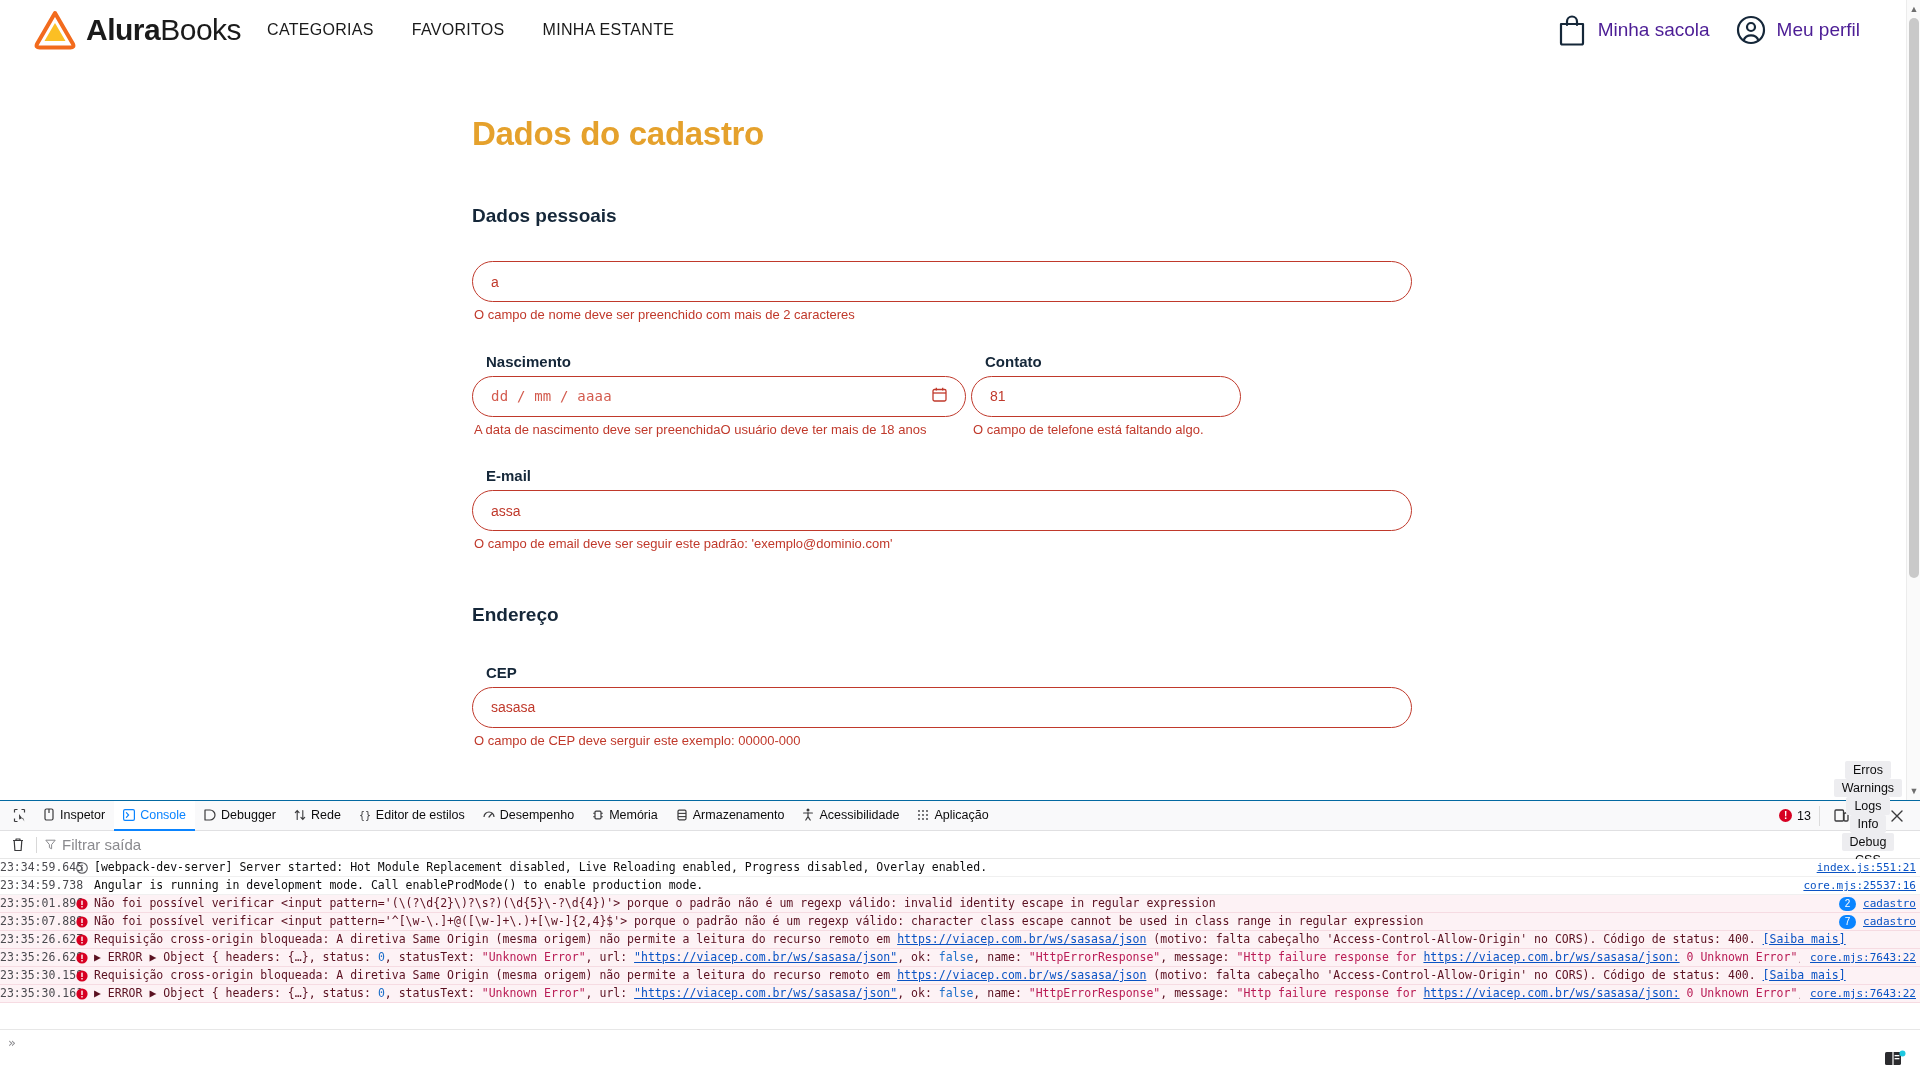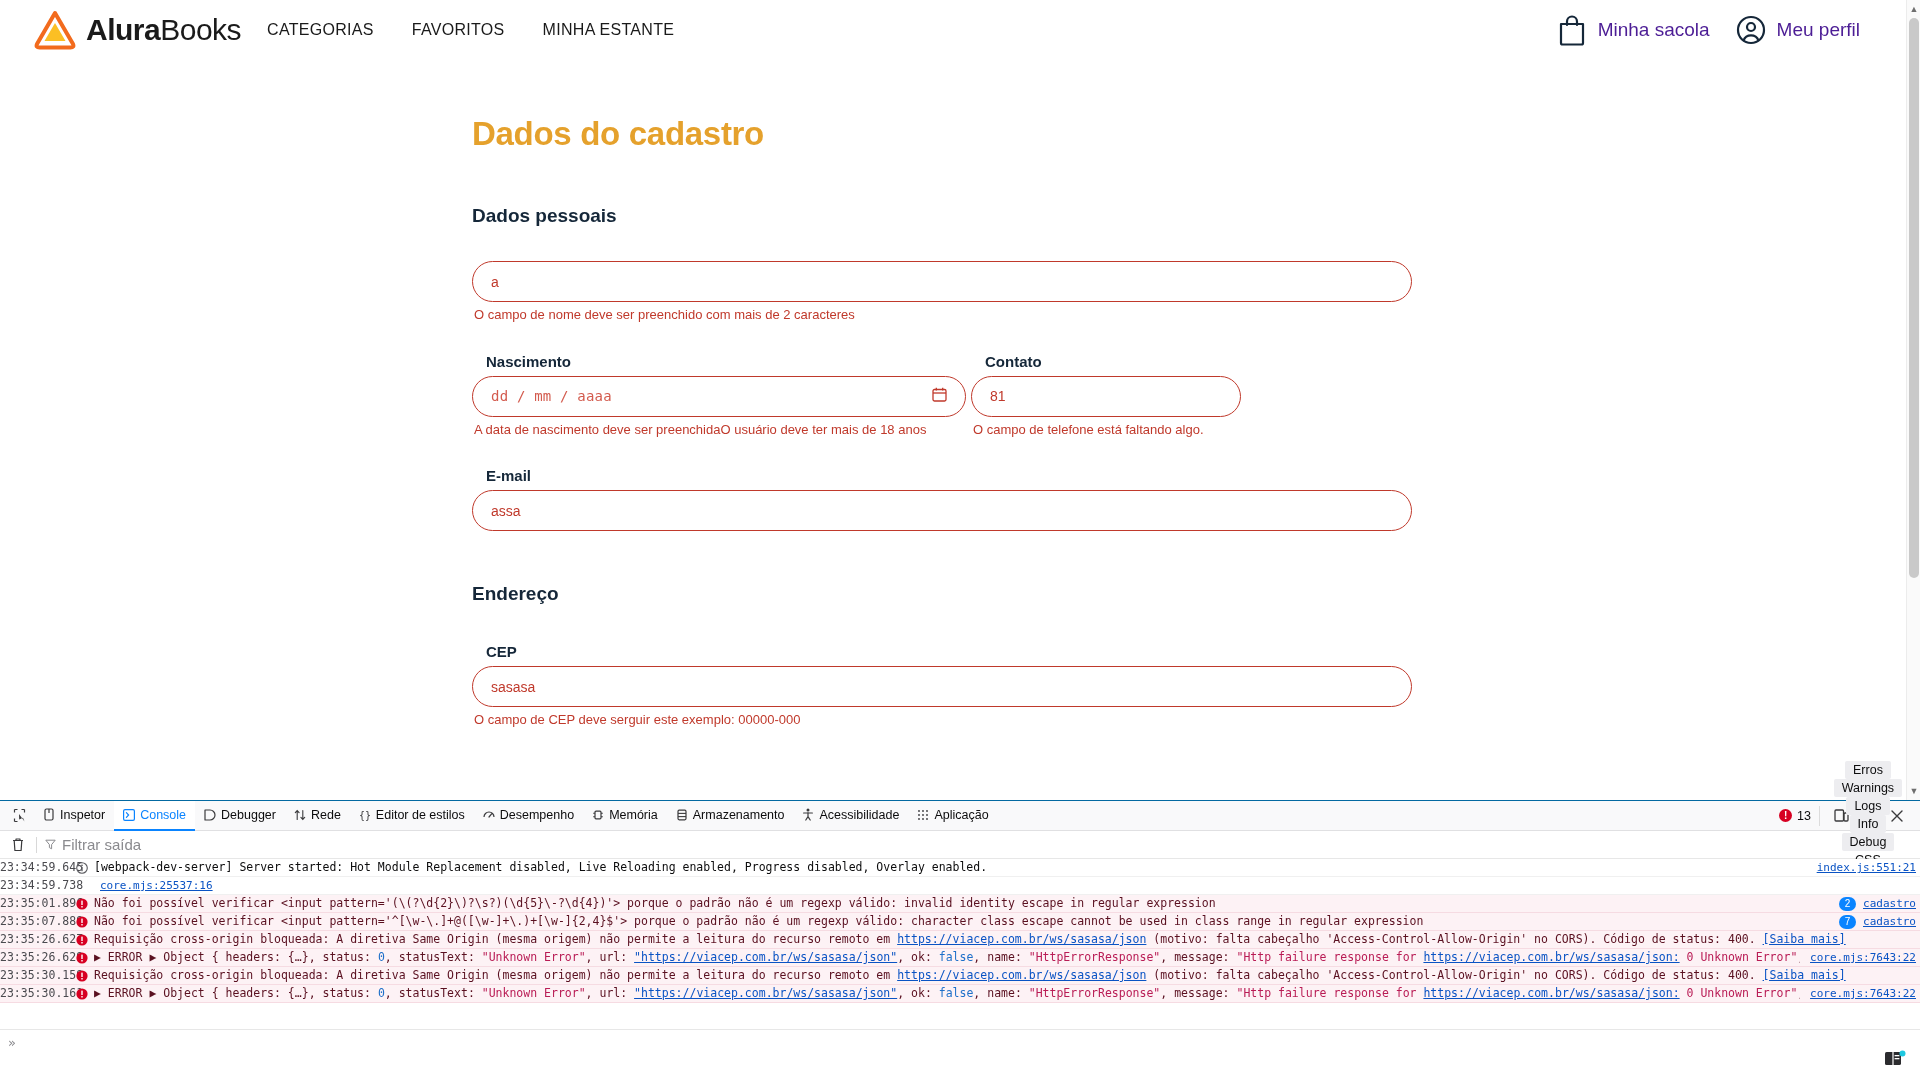--- a/index.html
+++ b/index.html
@@ -408,20 +408,21 @@
         </div>
         <div class="error-text">O campo de telefone está faltando algo.</div>
       </div>
     </div>
 
     <div class="field-block w-full mt-email">
       <div class="field-label">E-mail</div>
       <div class="input-pill">
         <span class="val">assa</span>
       </div>
+      <div class="error-text">O campo de email deve ser seguir este padrão: 'exemplo@dominio.com'</div>
     </div>
 
     <h2 class="section-title mt-sec">Endereço</h2>
 
     <div class="field-block w-full cep-block">
       <div class="field-label">CEP</div>
       <div class="input-pill">
         <span class="val">sasasa</span>
       </div>
       <div class="error-text">O campo de CEP deve serguir este exemplo: 00000-000</div>
@@ -630,20 +631,21 @@
           </svg>
         </span>
         <span class="log-msg">[webpack-dev-server] Server started: Hot Module Replacement disabled, Live Reloading enabled, Progress disabled, Overlay enabled.</span>
         <span class="log-right">
           <span class="src-link">index.js:551:21</span>
         </span>
       </div>
       <div class="log-row plain">
         <span class="log-ts">23:34:59.738</span>
         <span class="log-icon"></span>
+        <span class="log-msg">Angular is running in development mode. Call enableProdMode() to enable production mode.</span>
         <span class="log-right">
           <span class="src-link">core.mjs:25537:16</span>
         </span>
       </div>
       <div class="log-row error">
         <span class="log-ts">23:35:01.896</span>
         <span class="log-icon">
           <svg width="12" height="12" viewBox="0 0 12 12">
             <circle cx="6" cy="6" r="5.6" fill="#d70022"></circle>
             <rect x="5.3" y="2.6" width="1.4" height="4.4" fill="#fff"></rect>

